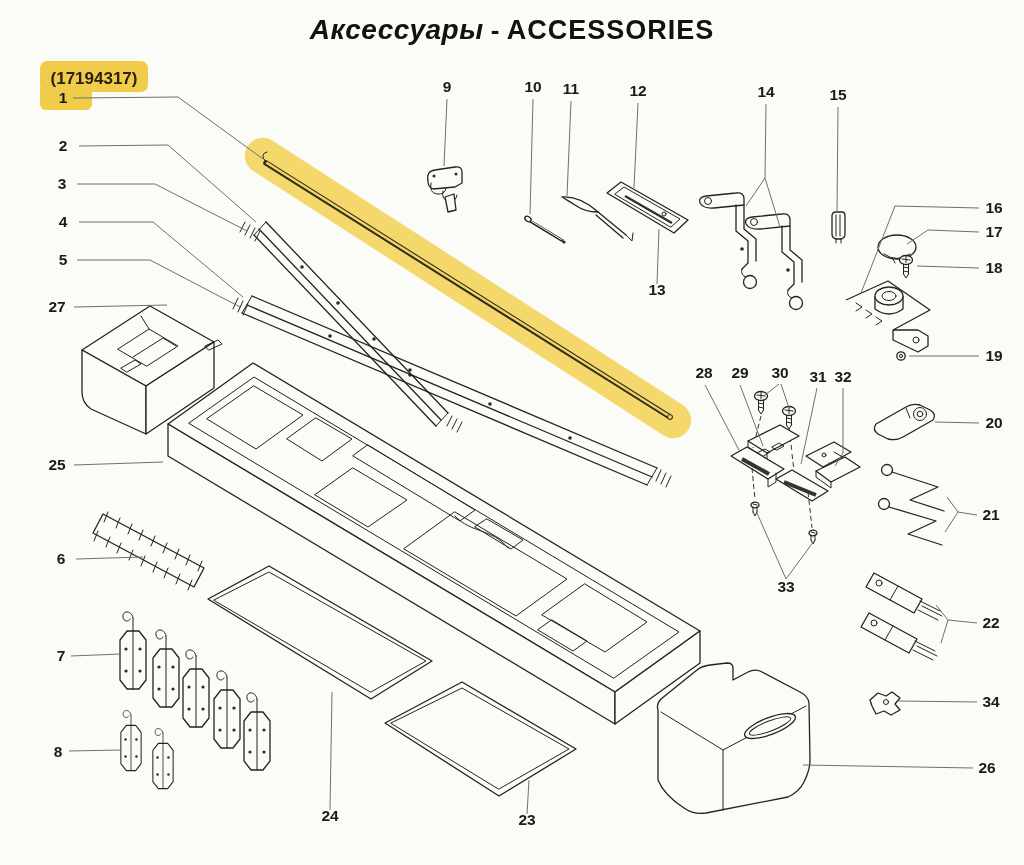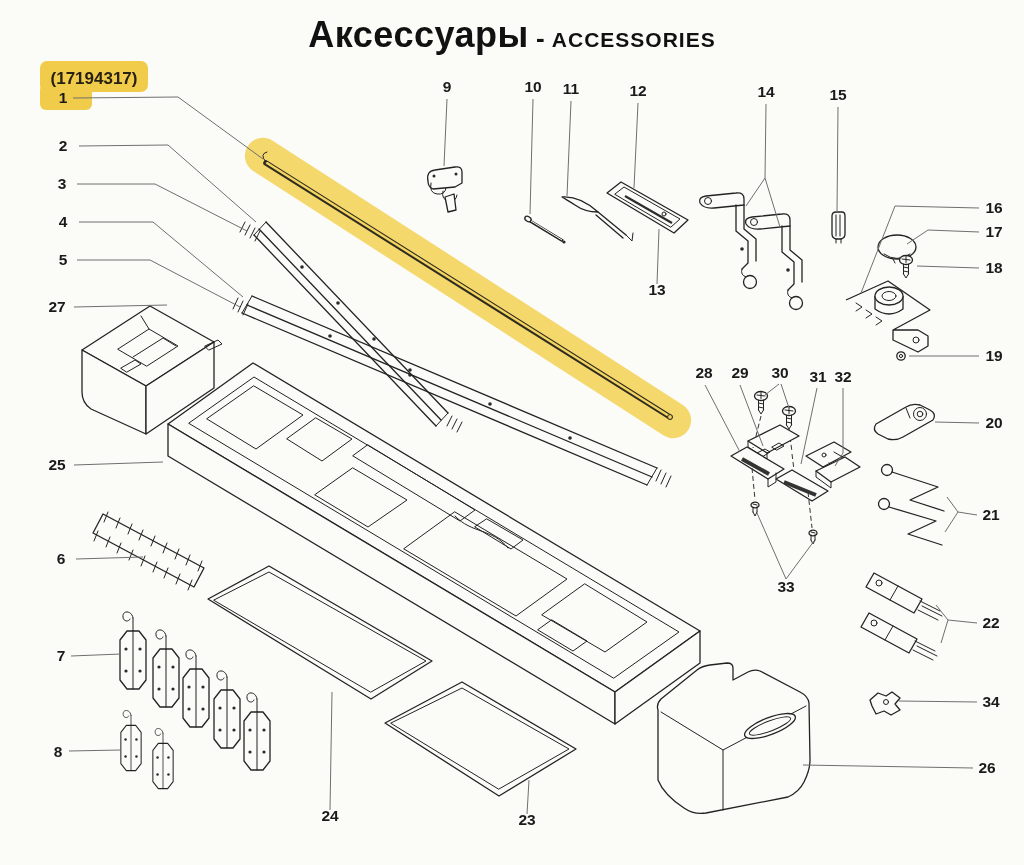--- a/index.html
+++ b/index.html
@@ -5,23 +5,23 @@
   html,body{margin:0;padding:0;background:#e8e8e8;}
   .page{
     position:relative;width:1024px;height:865px;margin:0 auto;
     background:#FBFBF8;overflow:hidden;
     font-family:"Liberation Sans", sans-serif;
   }
   .titlebar{
     position:absolute;top:14px;left:0;width:100%;
     text-align:center;color:#111;user-select:none;
   }
-  .title-ru{font-size:36px;font-weight:700;letter-spacing:.5px;}
+  .title-ru{font-size:28px;font-weight:700;letter-spacing:.5px;font-style:italic;}
   .title-sep{font-size:26px;font-weight:700;}
-  .title-en{font-size:21px;font-weight:700;letter-spacing:1px;text-align:right;}
+  .title-en{font-size:27px;font-weight:700;letter-spacing:1px;text-align:right;}
   svg{position:absolute;top:0;left:0;}
   .leader{fill:none;stroke:#6f6f6f;stroke-width:1;}
   .plabel{font:600 15.5px "Liberation Sans", sans-serif;fill:#1a1a1a;}
   .codetext{font:700 17px "Liberation Sans", sans-serif;fill:#272013;}
   .art{stroke:#232323;stroke-width:1.3;fill:none;stroke-linejoin:round;stroke-linecap:round;}
   .artp{stroke:#232323;stroke-width:1.3;fill:#FBFBF8;stroke-linejoin:round;}
   .thin{stroke-width:1;}
   .dash{stroke:#333;stroke-width:1;stroke-dasharray:5 3;fill:none;}
   .dot{fill:#2a2a2a;stroke:none;}
 </style>

